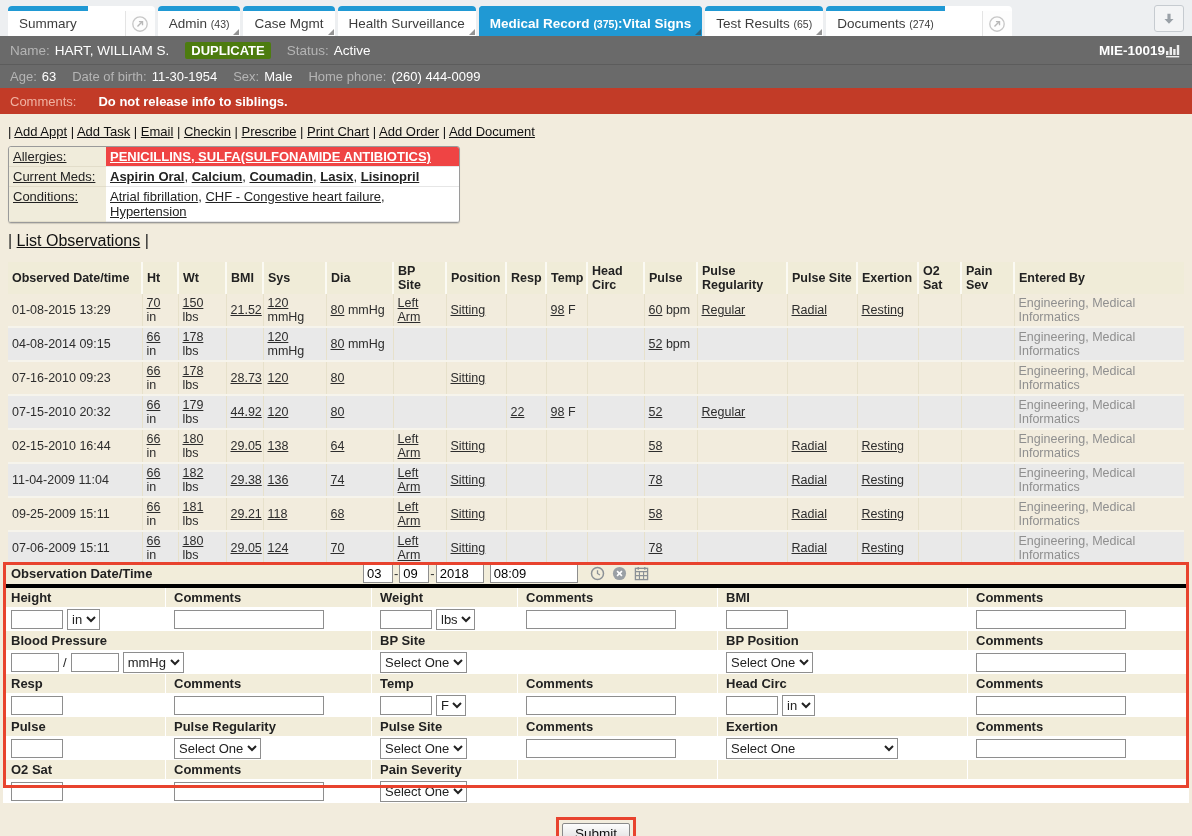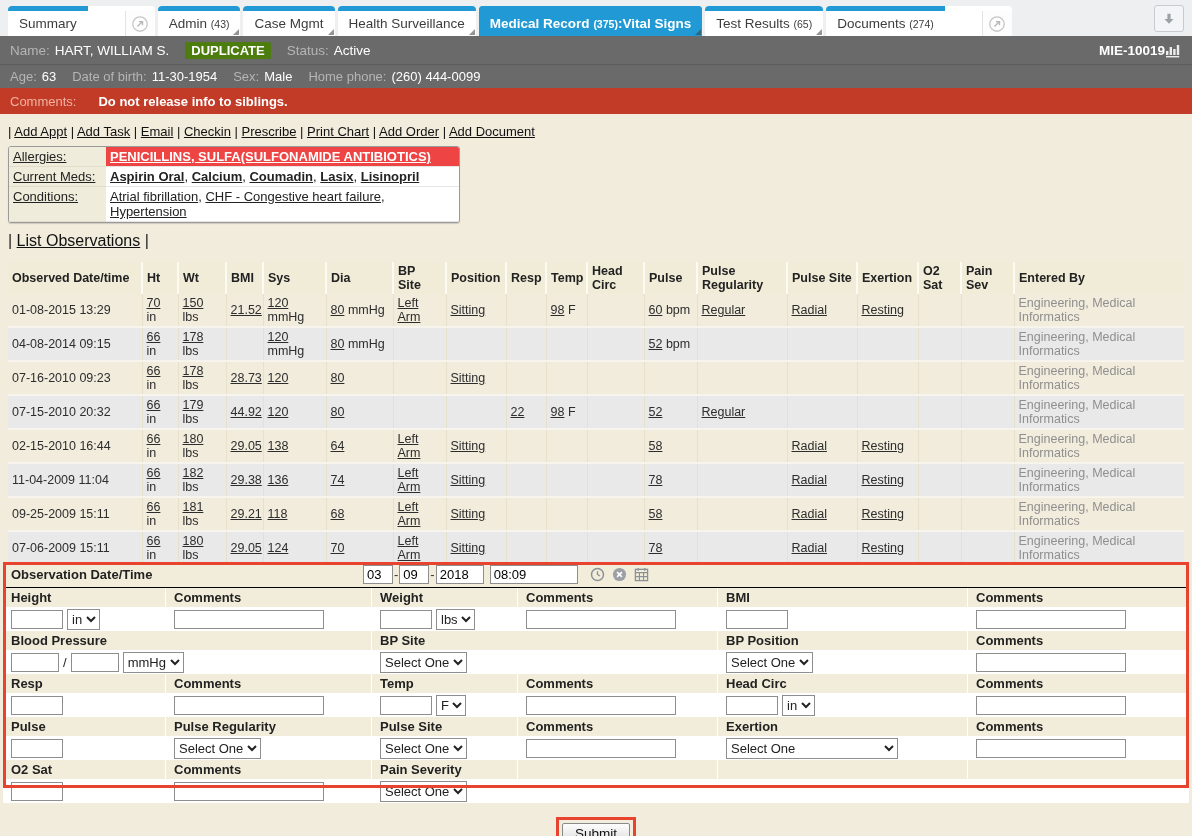--- a/index.html
+++ b/index.html
@@ -55,21 +55,21 @@
   table.obs th{background:#f0ecd8;text-align:left;font-weight:bold;padding:2px 4px;vertical-align:middle;
                border-right:2px solid #fbfaf3;}
   table.obs td{padding:2px 4px;vertical-align:middle;border-right:1px solid #e7e1cb;border-bottom:2px solid #f6f4ec;color:#2d2d2d;}
   table.obs tr.even td{background:#e9e9e9;}
   table.obs td a{color:#2d2d2d;text-decoration:underline;cursor:pointer;}
   table.obs td:last-child{color:#8f8f8f;border-right:none;}
   table.obs th:last-child{border-right:none;}
   
   .vform{position:relative;margin:0 -5px;font-size:13px;}
   .f-ann{position:absolute;left:0;top:0;width:1186px;height:226px;border:3px solid #e8432e;pointer-events:none;z-index:6;}
-  .frow-date{display:flex;align-items:center;height:26px;background:#f2edda;padding-left:8px;border-bottom:1px solid #000000;}
+  .frow-date{display:flex;align-items:center;height:26px;background:#f2edda;padding-left:8px;border-bottom:4px solid #000000;}
   .fdlabel{font-weight:bold;width:352px;}
   .dash{margin:0 1px;color:#333;}
   .dticons{display:flex;align-items:center;gap:7px;margin-left:12px;}
   .fgrid{display:grid;grid-template-columns:163px 206px 146px 200px 250px 221px;}
   .flab{background:#f2edda;font-weight:bold;height:19px;line-height:19px;padding-left:8px;border-right:1px solid #fff;white-space:nowrap;overflow:hidden;}
   .finp{background:#fff;height:24px;display:flex;align-items:center;padding-left:8px;gap:4px;}
   .span2{grid-column:span 2;}
   input[type=text]{border:1px solid #8e8e8e;height:19px;font-size:13px;font-family:"Liberation Sans",sans-serif;padding:0 3px;background:#fff;}
   select{height:21px;font-size:13px;font-family:"Liberation Sans",sans-serif;border:1px solid #8e8e8e;background:#fff;color:#222;}
   .din{width:30px;} .yin{width:48px;} .tin{width:88px;}

